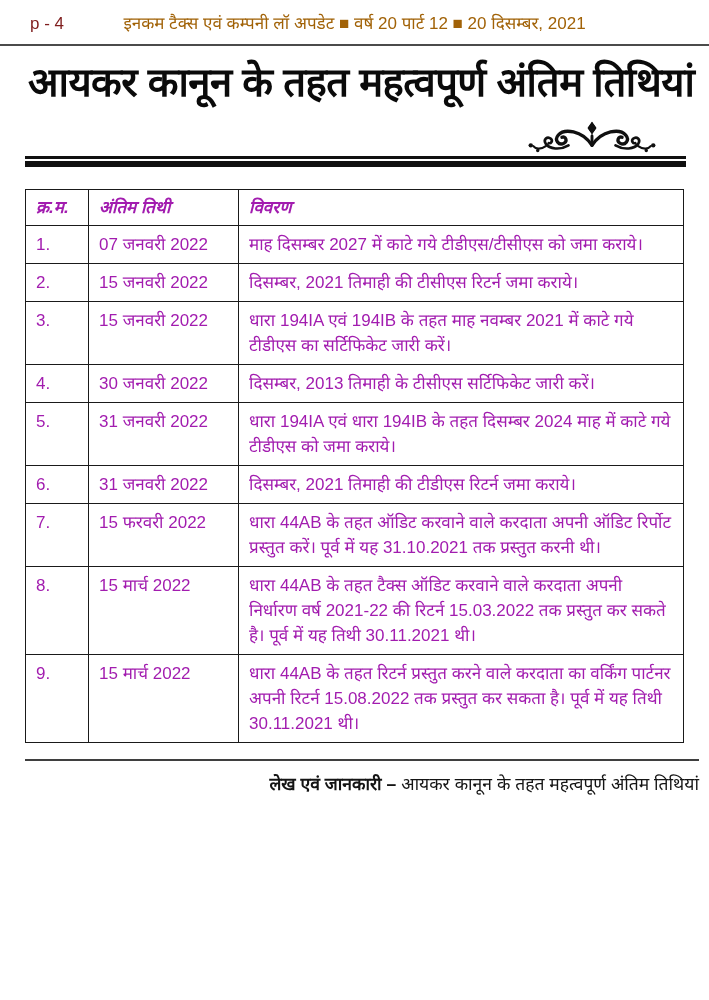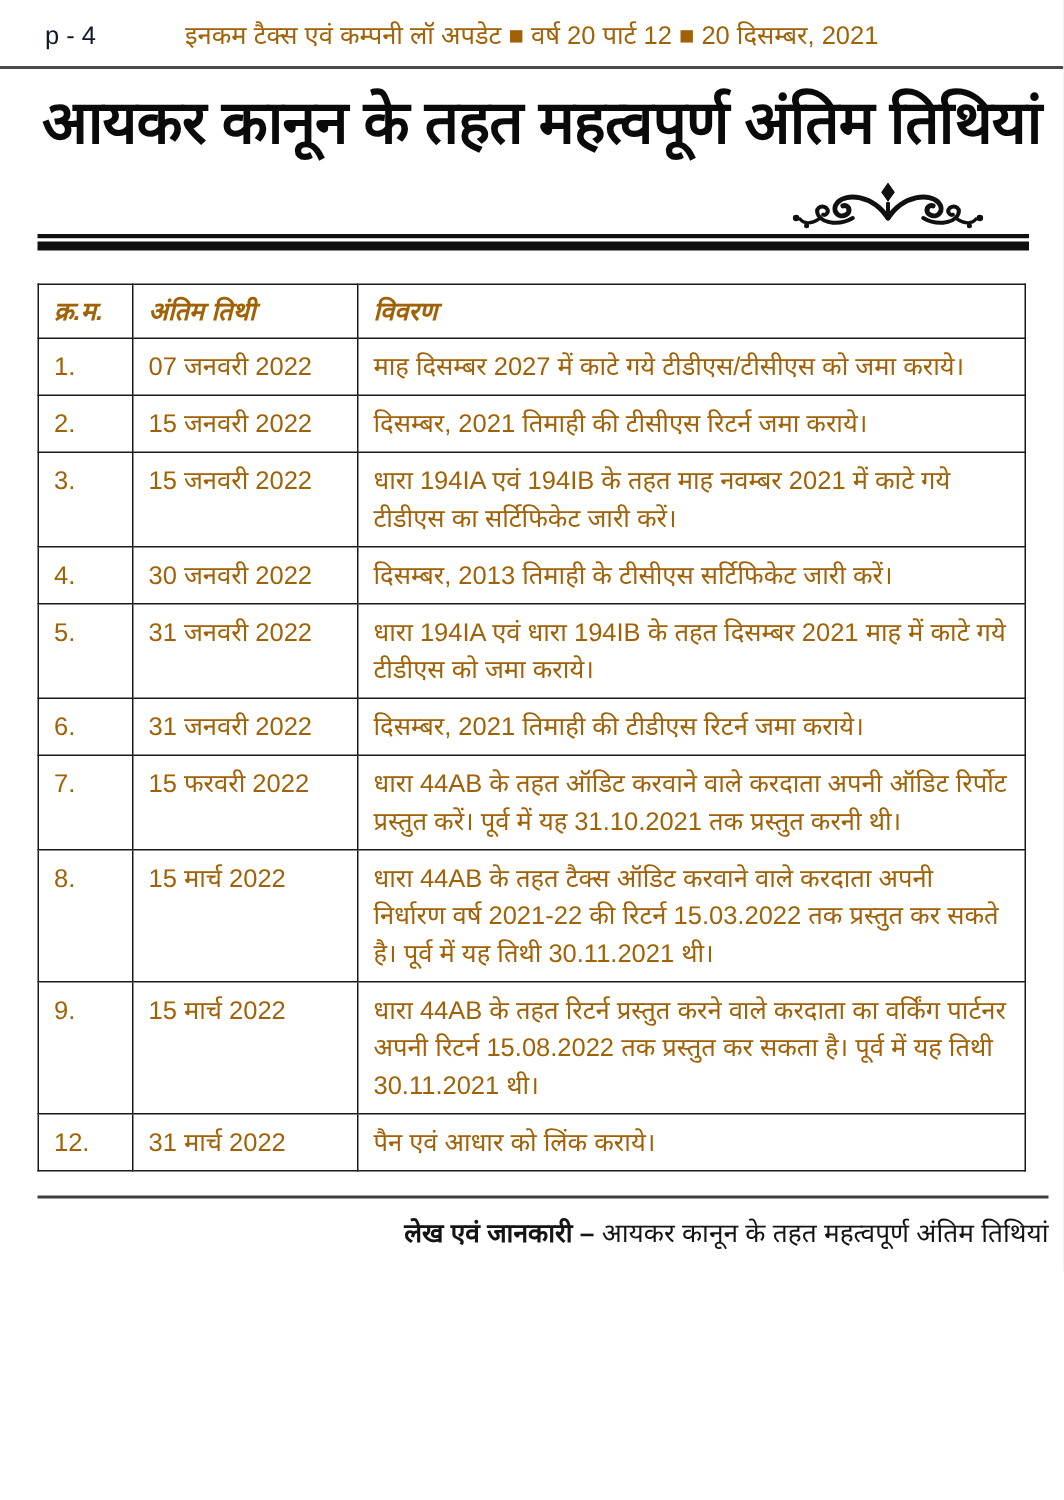--- a/index.html
+++ b/index.html
@@ -4,37 +4,37 @@
 <style>
   * { margin:0; padding:0; box-sizing:border-box; }
   html,body { background:#e9e9e9; }
   body { font-family:"Liberation Sans","DejaVu Sans",sans-serif; }
   .page {
     position:relative; width:709px; height:1000px; margin:0 auto;
     background:#ffffff; color:#111111; overflow:hidden;
   }
   
   .topbar { position:relative; height:46px; border-bottom:2px solid #4b4b4b; font-size:17px; }
-  .page-num { position:absolute; left:30px; top:14px; color:#0f172a; }
+  .page-num { position:absolute; left:30px; top:14px; color:#7f1d1d; }
   .journal-line { text-align:center; padding-top:11px; color:#a16207; }
   
   .main-title {
     margin:10px 25px 0 28px; font-size:40px; font-weight:700;
     line-height:1.3; color:#0a0a0a; white-space:nowrap; letter-spacing:-0.5px;
   }
   
   .rule-block { position:relative; margin:18px 23px 0 25px; padding-top:30px; }
   .ornament { position:absolute; right:28px; bottom:12px; line-height:0; }
   .rule-thin  { height:3px; background:#101010; }
   .rule-gap   { height:2px; background:#ffffff; }
   .rule-thick { height:6px; background:#101010; }
   
   table.deadlines {
     margin:22px 25px 0 25px; width:659px; border-collapse:collapse;
-    table-layout:fixed; font-size:17px; color:#a16207;
+    table-layout:fixed; font-size:17px; color:#a21caf;
   }
   table.deadlines th, table.deadlines td {
     border:1.6px solid #1a1a1a; vertical-align:top;
     padding:6px 10px; line-height:25px; text-align:left;
   }
   table.deadlines th { font-style:italic; font-weight:700; padding:5px 10px; }
   td.cell-desc { text-align:justify; }
   
   .footer {
     margin:16px 10px 0 25px; border-top:2px solid #3f3f3f;
@@ -106,21 +106,21 @@
         <td class="cell-desc">धारा 194IA एवं 194IB के तहत माह नवम्बर 2021 में काटे गये टीडीएस का सर्टिफिकेट जारी करें।</td>
       </tr>
       <tr>
         <td>4.</td>
         <td>30 जनवरी 2022</td>
         <td class="cell-desc">दिसम्बर, 2013 तिमाही के टीसीएस सर्टिफिकेट जारी करें।</td>
       </tr>
       <tr>
         <td>5.</td>
         <td>31 जनवरी 2022</td>
-        <td class="cell-desc">धारा 194IA एवं धारा 194IB के तहत दिसम्बर 2021 माह में काटे गये टीडीएस को जमा कराये।</td>
+        <td class="cell-desc">धारा 194IA एवं धारा 194IB के तहत दिसम्बर 2024 माह में काटे गये टीडीएस को जमा कराये।</td>
       </tr>
       <tr>
         <td>6.</td>
         <td>31 जनवरी 2022</td>
         <td class="cell-desc">दिसम्बर, 2021 तिमाही की टीडीएस रिटर्न जमा कराये।</td>
       </tr>
       <tr>
         <td>7.</td>
         <td>15 फरवरी 2022</td>
         <td class="cell-desc">धारा 44AB के तहत ऑडिट करवाने वाले करदाता अपनी ऑडिट रिर्पोट प्रस्तुत करें। पूर्व में यह 31.10.2021 तक प्रस्तुत करनी थी।</td>
@@ -128,25 +128,20 @@
       <tr>
         <td>8.</td>
         <td>15 मार्च 2022</td>
         <td class="cell-desc">धारा 44AB के तहत टैक्स ऑडिट करवाने वाले करदाता अपनी निर्धारण वर्ष 2021-22 की रिटर्न 15.03.2022 तक प्रस्तुत कर सकते है। पूर्व में यह तिथी 30.11.2021 थी।</td>
       </tr>
       <tr>
         <td>9.</td>
         <td>15 मार्च 2022</td>
         <td class="cell-desc">धारा 44AB के तहत रिटर्न प्रस्तुत करने वाले करदाता का वर्किंग पार्टनर अपनी रिटर्न 15.08.2022 तक प्रस्तुत कर सकता है। पूर्व में यह तिथी 30.11.2021 थी।</td>
       </tr>
-      <tr>
-        <td>12.</td>
-        <td>31 मार्च 2022</td>
-        <td class="cell-desc">पैन एवं आधार को लिंक कराये।</td>
-      </tr>
     </tbody>
   </table>
 
   <div class="footer">
     <span class="footer-label">लेख एवं जानकारी –</span>
     <span>आयकर कानून के तहत महत्वपूर्ण अंतिम तिथियां</span>
   </div>
 
 </div>
 

